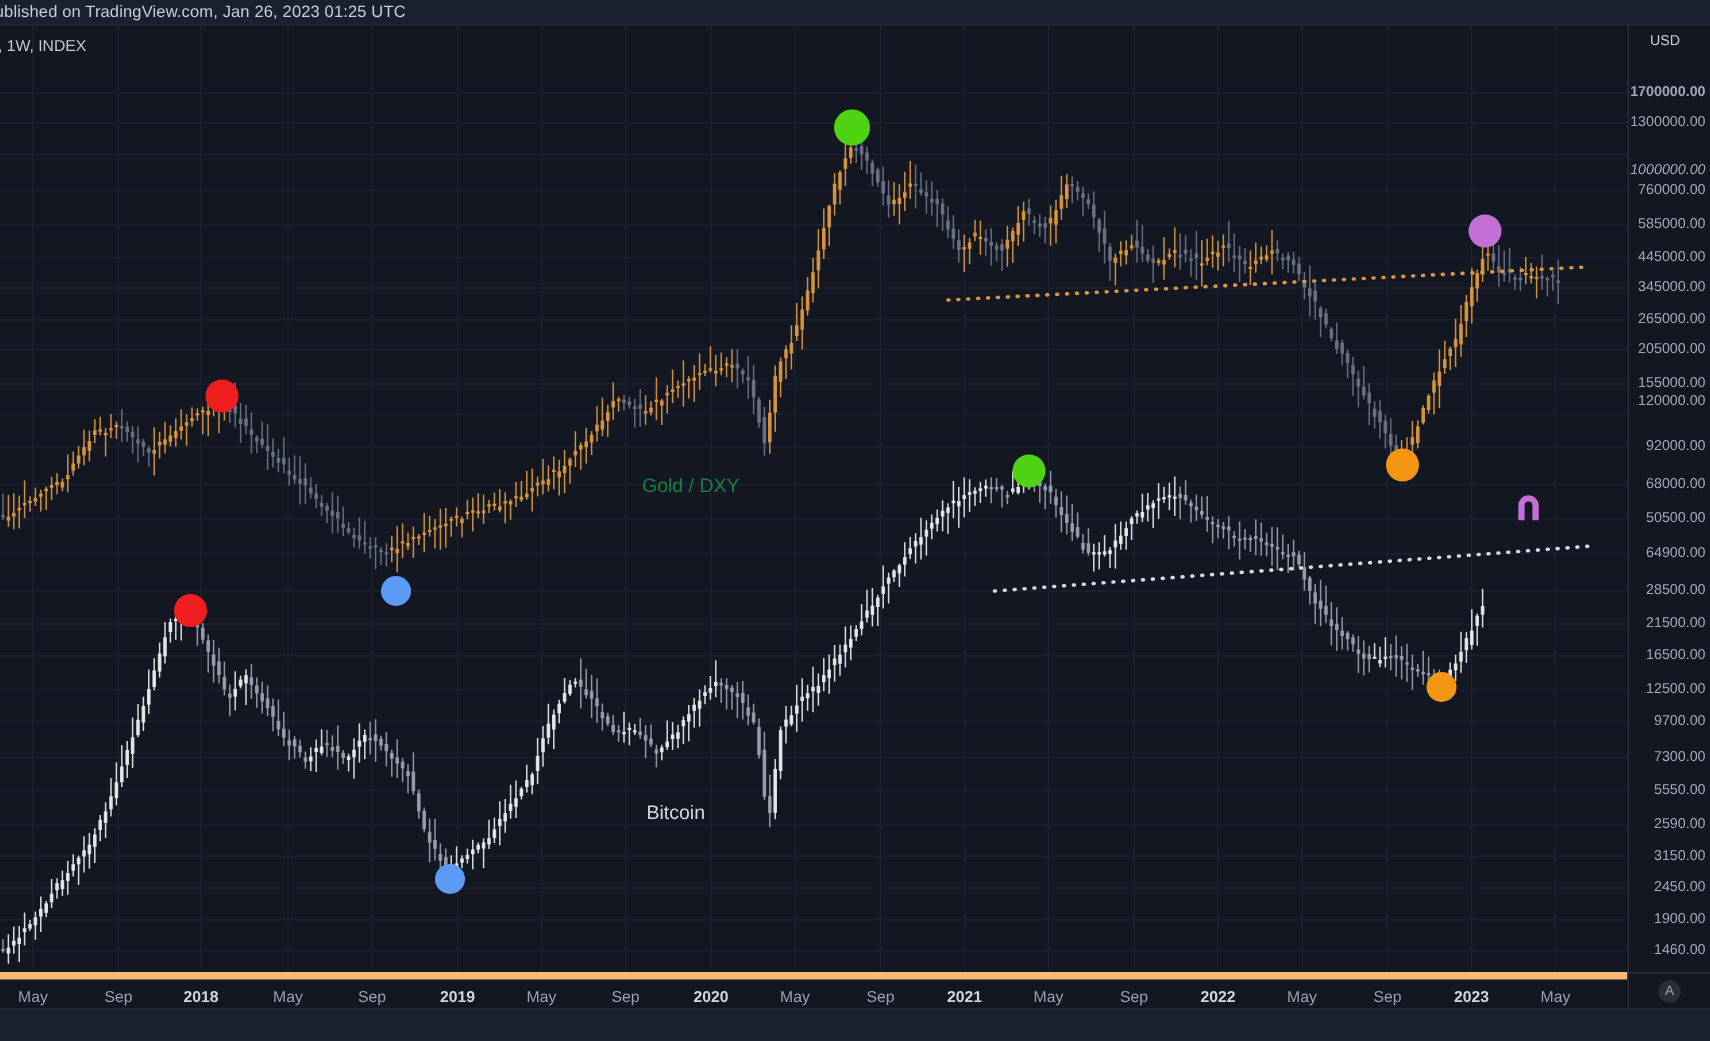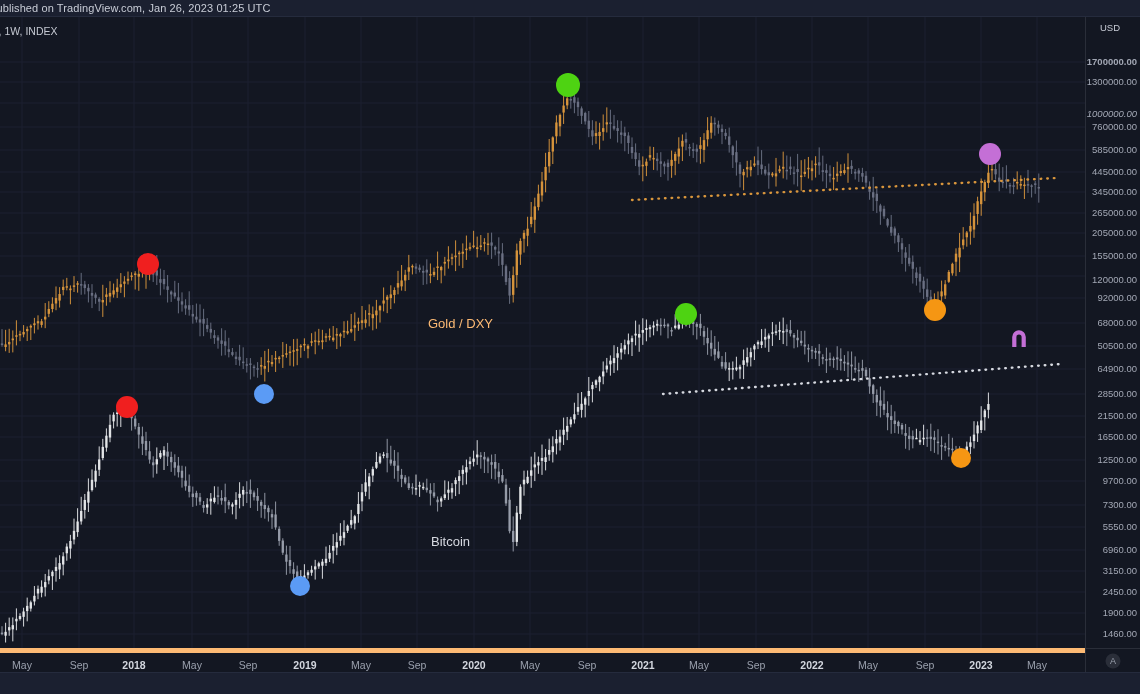--- a/index.html
+++ b/index.html
@@ -71,21 +71,21 @@
     width: 1085px;
     height: 631px;
   }
 
   .series-label {
     position: absolute;
     font-size: 13px;
     white-space: nowrap;
     z-index: 5;
   }
-  .label-gold { color: #fdba74; }
+  .label-gold { color: #15803d; }
   .label-btc  { color: #d6d9e0; }
 
   .marker {
     position: absolute;
     border-radius: 50%;
     z-index: 7;
   }
   .arch {
     position: absolute;
     z-index: 7;
@@ -1400,33 +1400,33 @@
         <div class="price-tick" style="top: 40px; font-weight: bold;">1700000.00</div>
         <div class="price-tick" style="top: 60px;">1300000.00</div>
         <div class="price-tick" style="top: 92px; font-style: italic;">1000000.00</div>
         <div class="price-tick" style="top: 105px;">760000.00</div>
         <div class="price-tick" style="top: 128px;">585000.00</div>
         <div class="price-tick" style="top: 150px;">445000.00</div>
         <div class="price-tick" style="top: 170px;">345000.00</div>
         <div class="price-tick" style="top: 191px;">265000.00</div>
         <div class="price-tick" style="top: 211px;">205000.00</div>
         <div class="price-tick" style="top: 234px;">155000.00</div>
-        <div class="price-tick" style="top: 258px;">120000.00</div>
+        <div class="price-tick" style="top: 246px;">120000.00</div>
         <div class="price-tick" style="top: 276px;">92000.00</div>
         <div class="price-tick" style="top: 301px;">68000.00</div>
         <div class="price-tick" style="top: 324px;">50500.00</div>
         <div class="price-tick" style="top: 347px;">64900.00</div>
         <div class="price-tick" style="top: 372px;">28500.00</div>
         <div class="price-tick" style="top: 394px;">21500.00</div>
         <div class="price-tick" style="top: 415px;">16500.00</div>
         <div class="price-tick" style="top: 438px;">12500.00</div>
         <div class="price-tick" style="top: 459px;">9700.00</div>
         <div class="price-tick" style="top: 483px;">7300.00</div>
         <div class="price-tick" style="top: 505px;">5550.00</div>
-        <div class="price-tick" style="top: 528px;">6960.00</div>
+        <div class="price-tick" style="top: 528px;">2590.00</div>
         <div class="price-tick" style="top: 549px;">3150.00</div>
         <div class="price-tick" style="top: 570px;">2450.00</div>
         <div class="price-tick" style="top: 591px;">1900.00</div>
         <div class="price-tick" style="top: 612px;">1460.00</div>
       </div>
   </div>
 
   <div class="time-axis">
     <div id="time-ticks-host">
         <div class="time-tick" style="left: 22px;">May</div>

